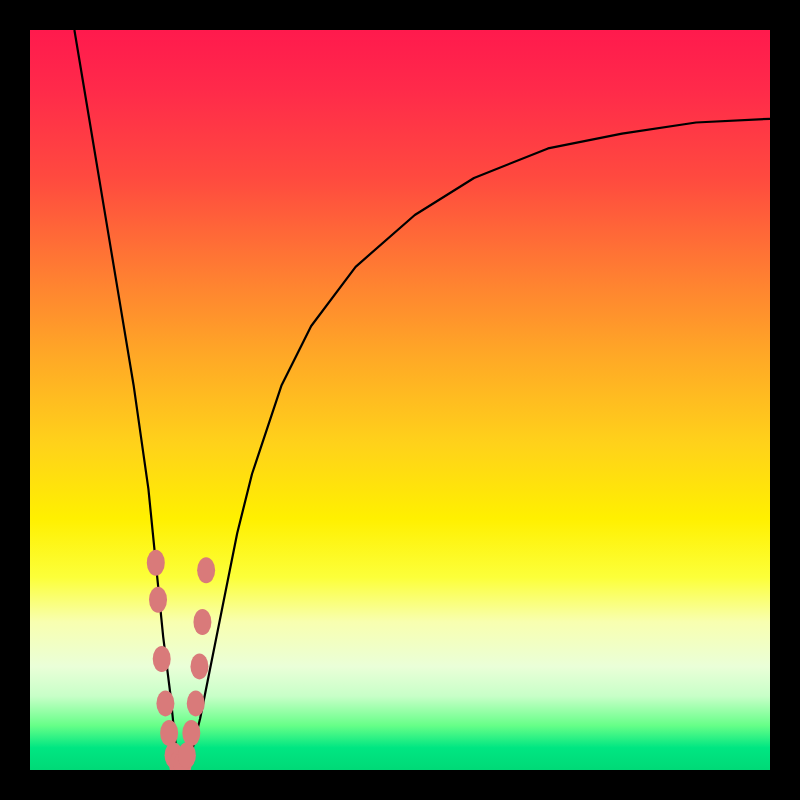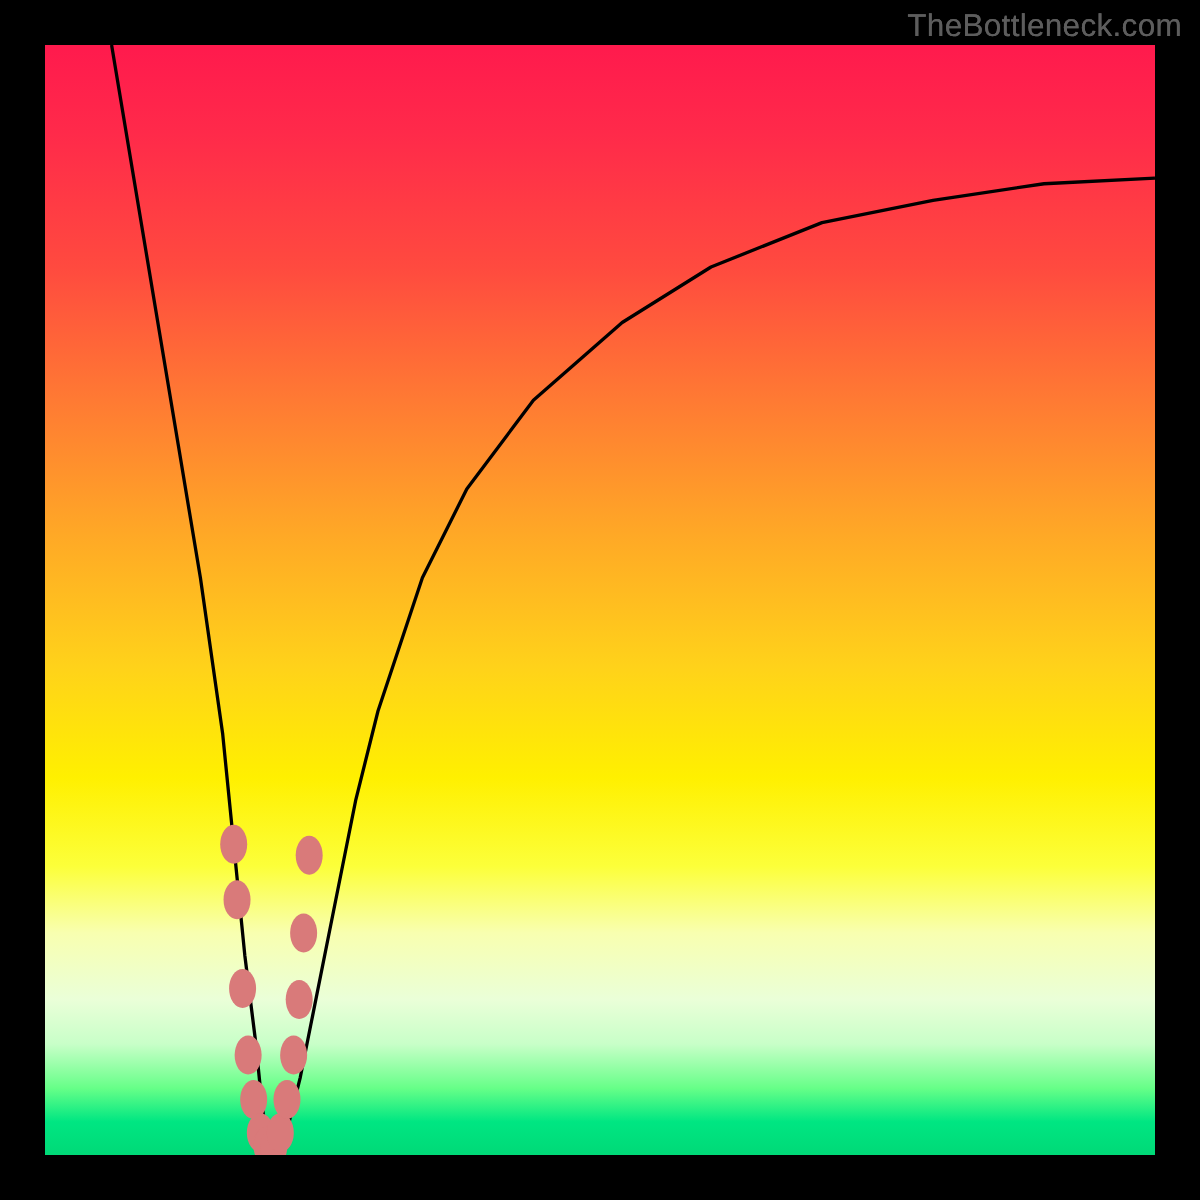--- a/index.html
+++ b/index.html
@@ -83,14 +83,13 @@
           <ellipse cx="156.88" cy="725.20" rx="9" ry="13" fill="#d97a7a"></ellipse>
           <ellipse cx="161.32" cy="703.00" rx="9" ry="13" fill="#d97a7a"></ellipse>
           <ellipse cx="165.76" cy="673.40" rx="9" ry="13" fill="#d97a7a"></ellipse>
           <ellipse cx="169.46" cy="636.40" rx="9" ry="13" fill="#d97a7a"></ellipse>
           <ellipse cx="172.42" cy="592.00" rx="9" ry="13" fill="#d97a7a"></ellipse>
           <ellipse cx="176.12" cy="540.20" rx="9" ry="13" fill="#d97a7a"></ellipse>
         </g>
     </svg>
   </div>
 
-  <div class="watermark">TheBottleneck.com</div>
 </div>
 
 </body></html>

